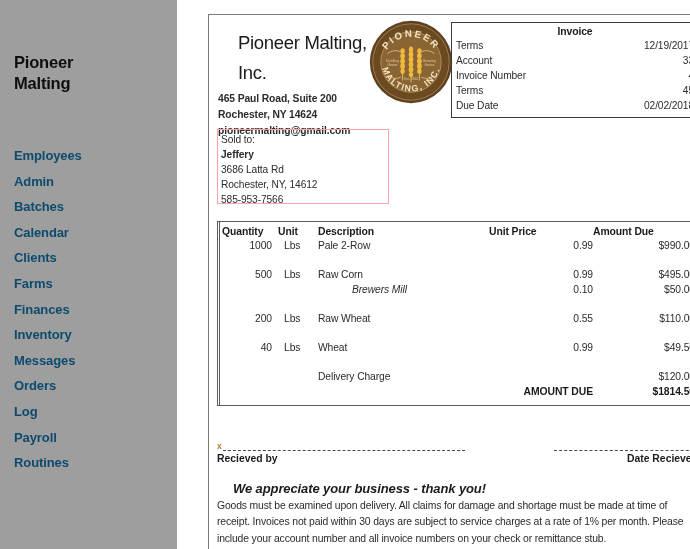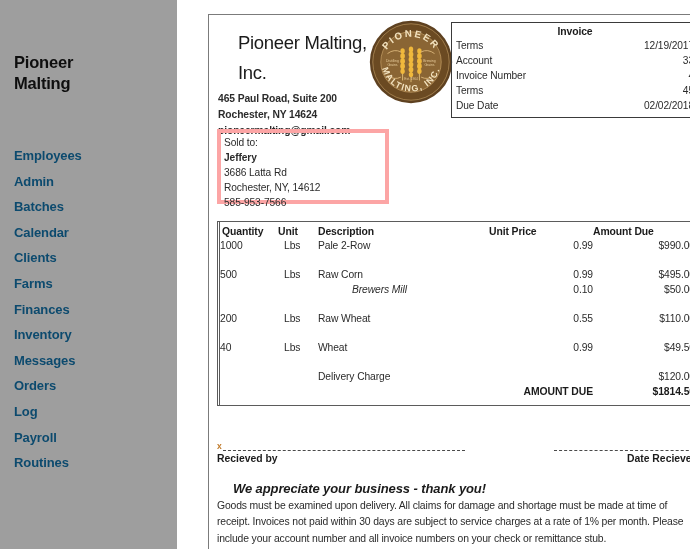--- a/index.html
+++ b/index.html
@@ -93,21 +93,21 @@
     position: absolute;
     left: 160px; top: 5px;
     width: 84px; height: 84px;
   }
 
   
   #soldto {
     position: absolute;
     left: 8px; top: 114px;
     width: 172px; height: 75px;
-    border: 4px solid #fca5a5;
+    border: 1px solid #fca5a5;
     padding: 3px 0 0 3px;
     font-size: 10.2px;
     color: #2b2b2b;
     line-height: 1.46;
     letter-spacing: -0.1px;
   }
   #soldto .bold { font-weight: bold; }
 
   
   #meta {
@@ -150,21 +150,21 @@
     letter-spacing: -0.1px;
   }
   #items th {
     font-size: 10.4px;
     font-weight: bold;
     color: #1b1b1b;
     padding: 4px 0 3px 0;
     text-align: left;
   }
   #items td { padding: 0; height: 14.6px; vertical-align: top; }
-  .c-qty   { width: 58px;  text-align: left; padding-right: 6px !important; }
+  .c-qty   { width: 58px;  text-align: right; padding-right: 6px !important; }
   .c-unit  { width: 34px;  text-align: left; padding-left: 6px !important; }
   .c-desc  { text-align: left; padding-left: 6px !important; }
   .c-price { width: 104px; text-align: right; }
   .c-amt   { width: 104px; text-align: right; padding-right: 2px !important; }
   th.c-qty { text-align: left; padding-left: 2px !important; padding-right:0 !important;margin-top:24px;}
   th.c-unit{ text-align: left; padding-left: 0 !important; }
   .sub-desc { font-style: italic; padding-left: 40px !important; }
   .total-lbl {
     font-weight: bold; font-size: 10.4px; color: #1b1b1b;
     text-align: right; padding-right: 0 !important;

